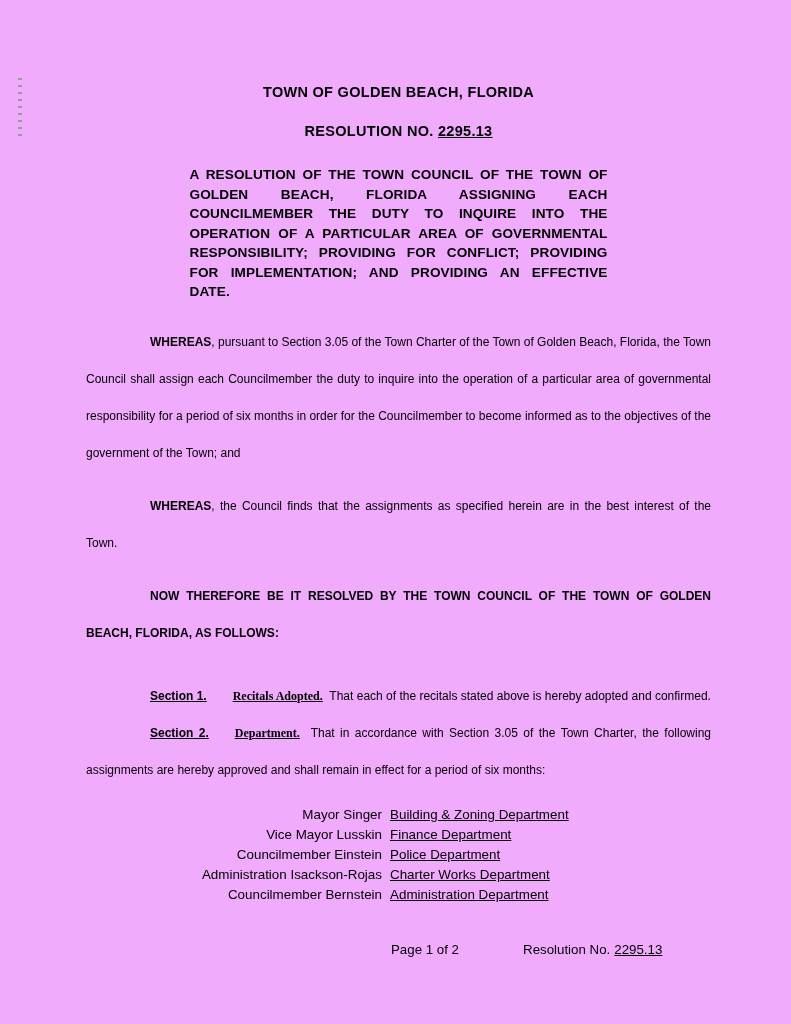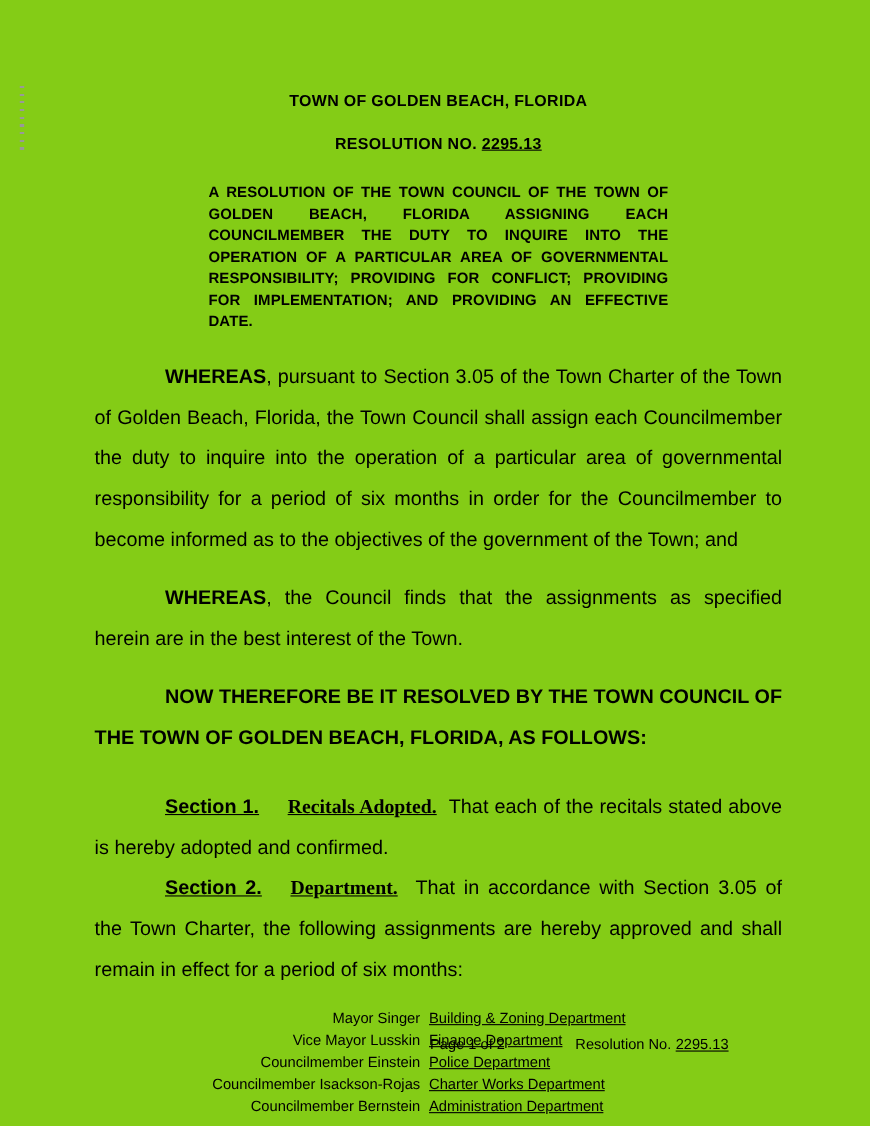--- a/index.html
+++ b/index.html
@@ -13,21 +13,21 @@
     position: relative;
     font-family: "Liberation Sans", sans-serif;
     color: #000000;
     overflow: hidden;
   }
   .page {
     position: absolute;
     top: 0; left: 0;
     width: 791px;
     height: 1024px;
-    background: #84cc16;
+    background: #f0abfc;
   }
   .scanmark {
     position: absolute;
     left: 18px;
     top: 78px;
     width: 4px;
     height: 62px;
     background: repeating-linear-gradient(
       to bottom,
       #999 0px, #999 2px,
@@ -64,21 +64,21 @@
     width: 418px;
     font-size: 13.6px;
     font-weight: bold;
     line-height: 19.5px;
     text-align: justify;
     text-align-last: justify;
     letter-spacing: 0.1px;
   }
   .body-block {
     margin-top: 22px;
-    font-size: 18px;
+    font-size: 12px;
     line-height: 37px;
     text-align: justify;
   }
   .para {
     margin: 0 0 0 0;
     text-indent: 64px;
   }
   .para + .para {
     margin-top: 0;
   }
@@ -187,21 +187,21 @@
         </tr>
         <tr>
           <td class="who">Vice Mayor Lusskin</td>
           <td class="dept"><span>Finance Department</span></td>
         </tr>
         <tr>
           <td class="who">Councilmember Einstein</td>
           <td class="dept"><span>Police Department</span></td>
         </tr>
         <tr>
-          <td class="who">Councilmember Isackson-Rojas</td>
+          <td class="who">Administration Isackson-Rojas</td>
           <td class="dept"><span>Charter Works Department</span></td>
         </tr>
         <tr>
           <td class="who">Councilmember Bernstein</td>
           <td class="dept"><span>Administration Department</span></td>
         </tr>
       </tbody>
     </table>
 
   </div>

